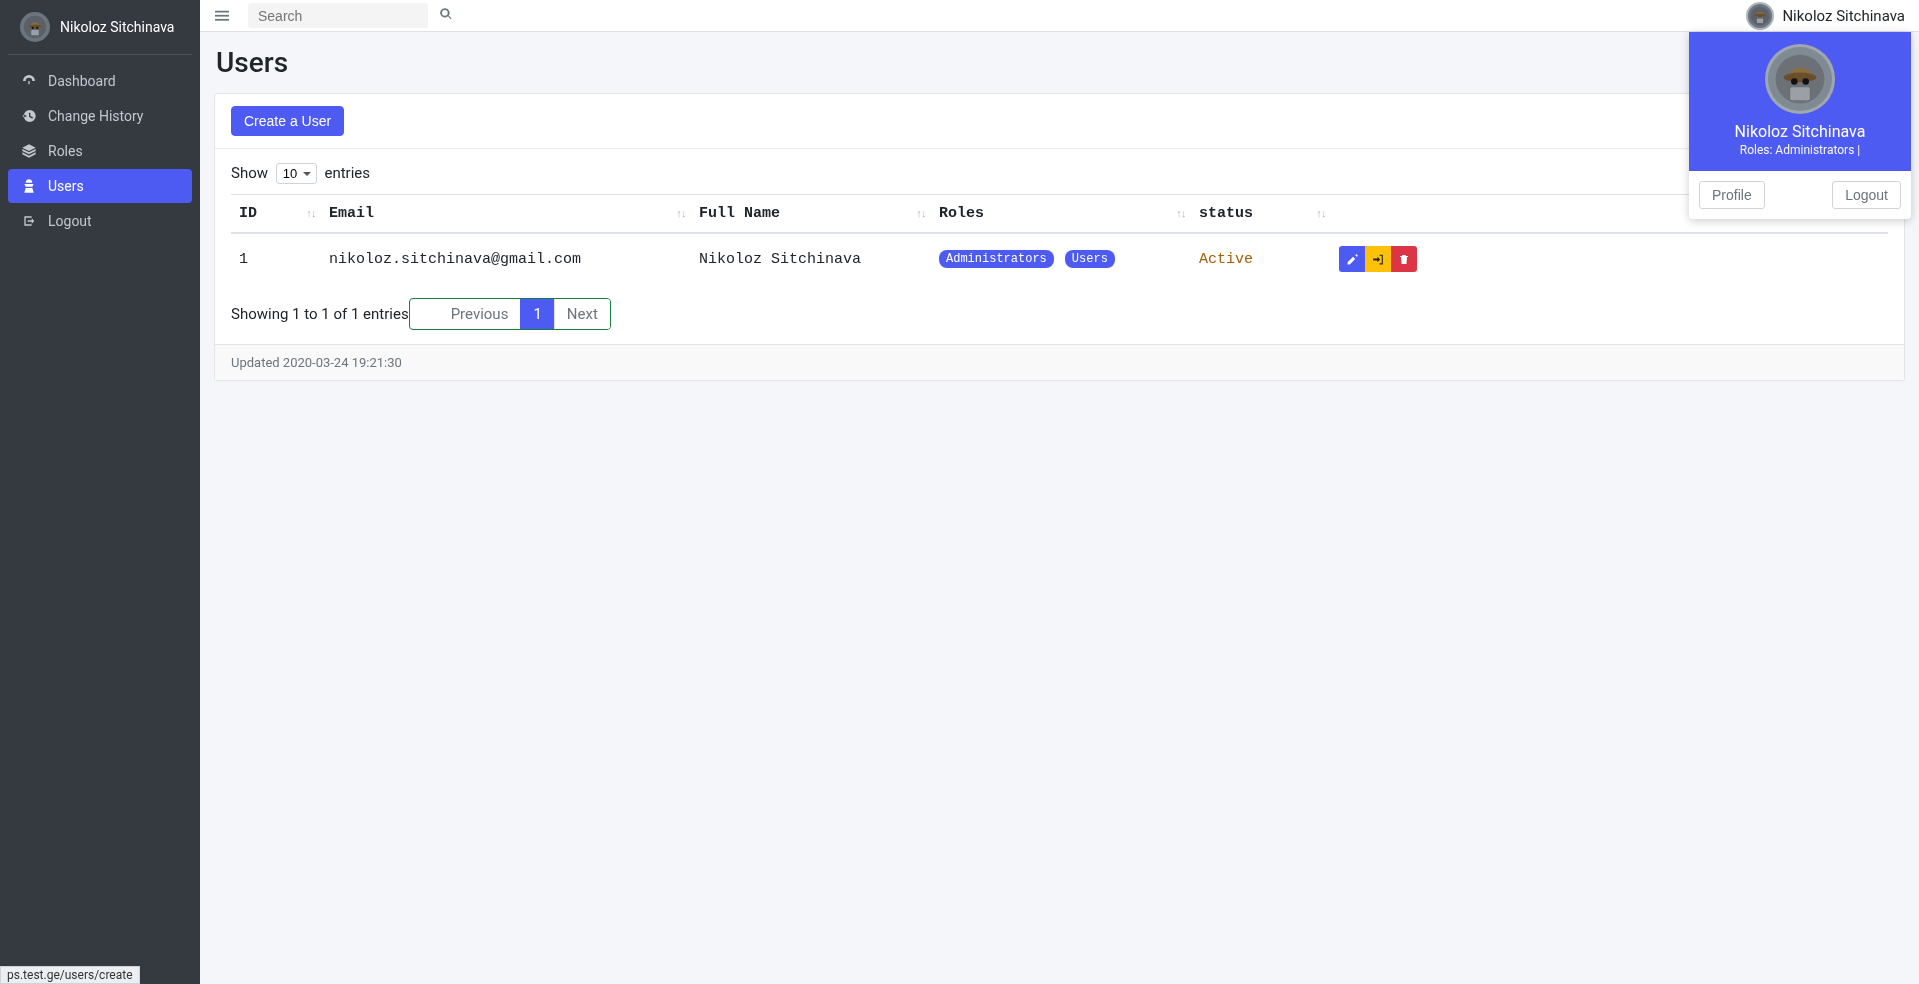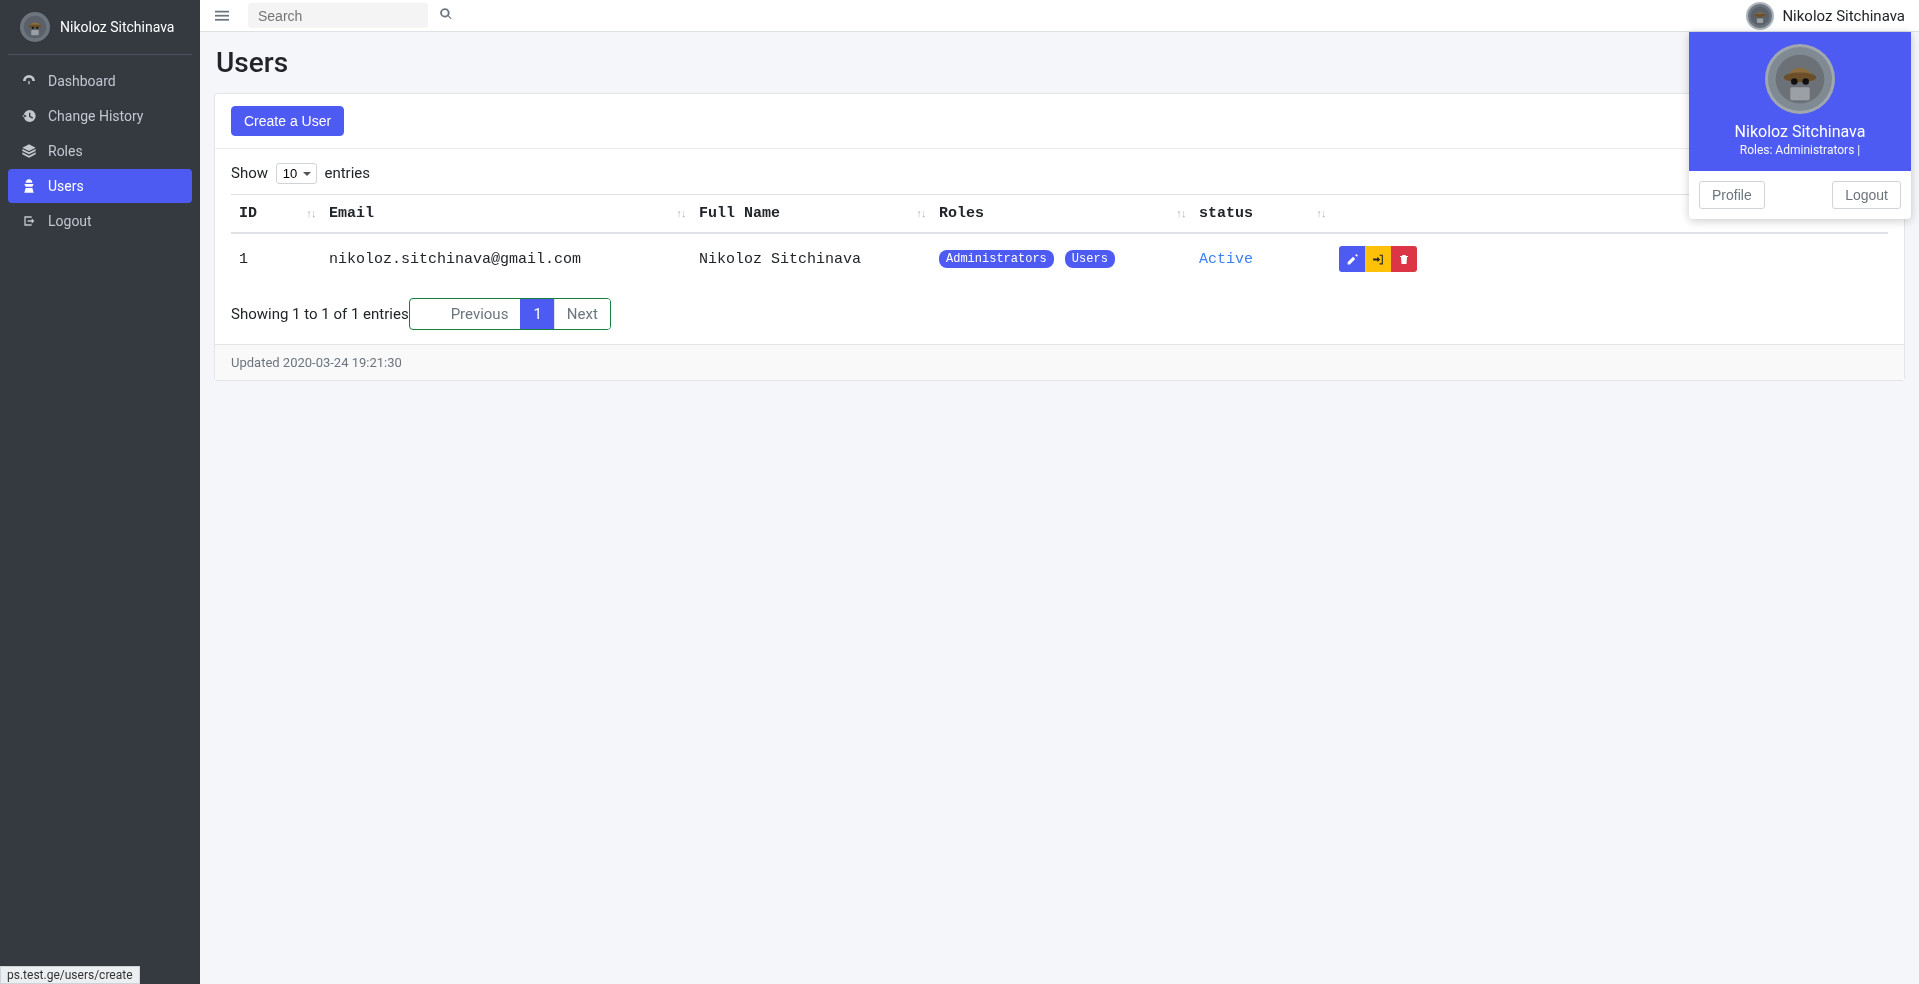--- a/index.html
+++ b/index.html
@@ -43,21 +43,21 @@
 .select-wrap { position: relative; display: inline-block; margin: 0 4px; }
 .select-wrap::after { content: ""; position: absolute; right: 6px; top: 50%; transform: translateY(-50%); border-left: 4px solid transparent; border-right: 4px solid transparent; border-top: 4px solid #555; pointer-events: none; }
 .select-wrap::before { content: ""; position: absolute; right: 6px; top: 30%; transform: translateY(-50%); border-left: 4px solid transparent; border-right: 4px solid transparent; border-bottom: 4px solid #555; pointer-events: none; }
 
 table.dt { width: 100%; border-collapse: collapse; font-family: Liberation Mono, monospace; }
 table.dt thead th { text-align: left; padding: 10px 8px; border-top: 1px solid #dee2e6; border-bottom: 2px solid #dee2e6; font-weight: 700; font-size: 15px; position: relative; }
 table.dt thead th .sort { position: absolute; right: 6px; top: 50%; transform: translateY(-50%); color: #adb5bd; font-size: 11px; letter-spacing: -2px; }
 table.dt tbody td { padding: 12px 8px; font-size: 15px; vertical-align: middle; }
 .badge { display: inline-block; padding: 2px 7px; font-size: 12px; border-radius: 8px; color: #fff; margin-right: 2px; }
 .badge-primary { background: #4e5bf2; }
-.status-active { color: #3b82f6; }
+.status-active { color: #a16207; }
 .row-actions { display: inline-flex; }
 .act-btn { width: 26px; height: 26px; display: inline-flex; align-items: center; justify-content: center; color: #fff; cursor: pointer; font-size: 13px; }
 .act-btn.edit { background: #4e5bf2; border-radius: 3px 0 0 3px; }
 .act-btn.login { background: #ffc107; color: #212529; }
 .act-btn.del { background: #dc3545; border-radius: 0 3px 3px 0; }
 
 .dt-bottom { display: flex; justify-content: flex-start; align-items: center; margin-top: 14px; font-size: 15px; }
 .pagination { display: flex; list-style: none; border: 1px solid #15803d; border-radius: 4px; overflow: hidden; padding-left: 29px; }
 .page-link { padding: 6px 12px; color: #6c757d; cursor: pointer; border-left: 1px solid #dee2e6; background:#fff; }
 .page-link:first-child { border-left: none; }

